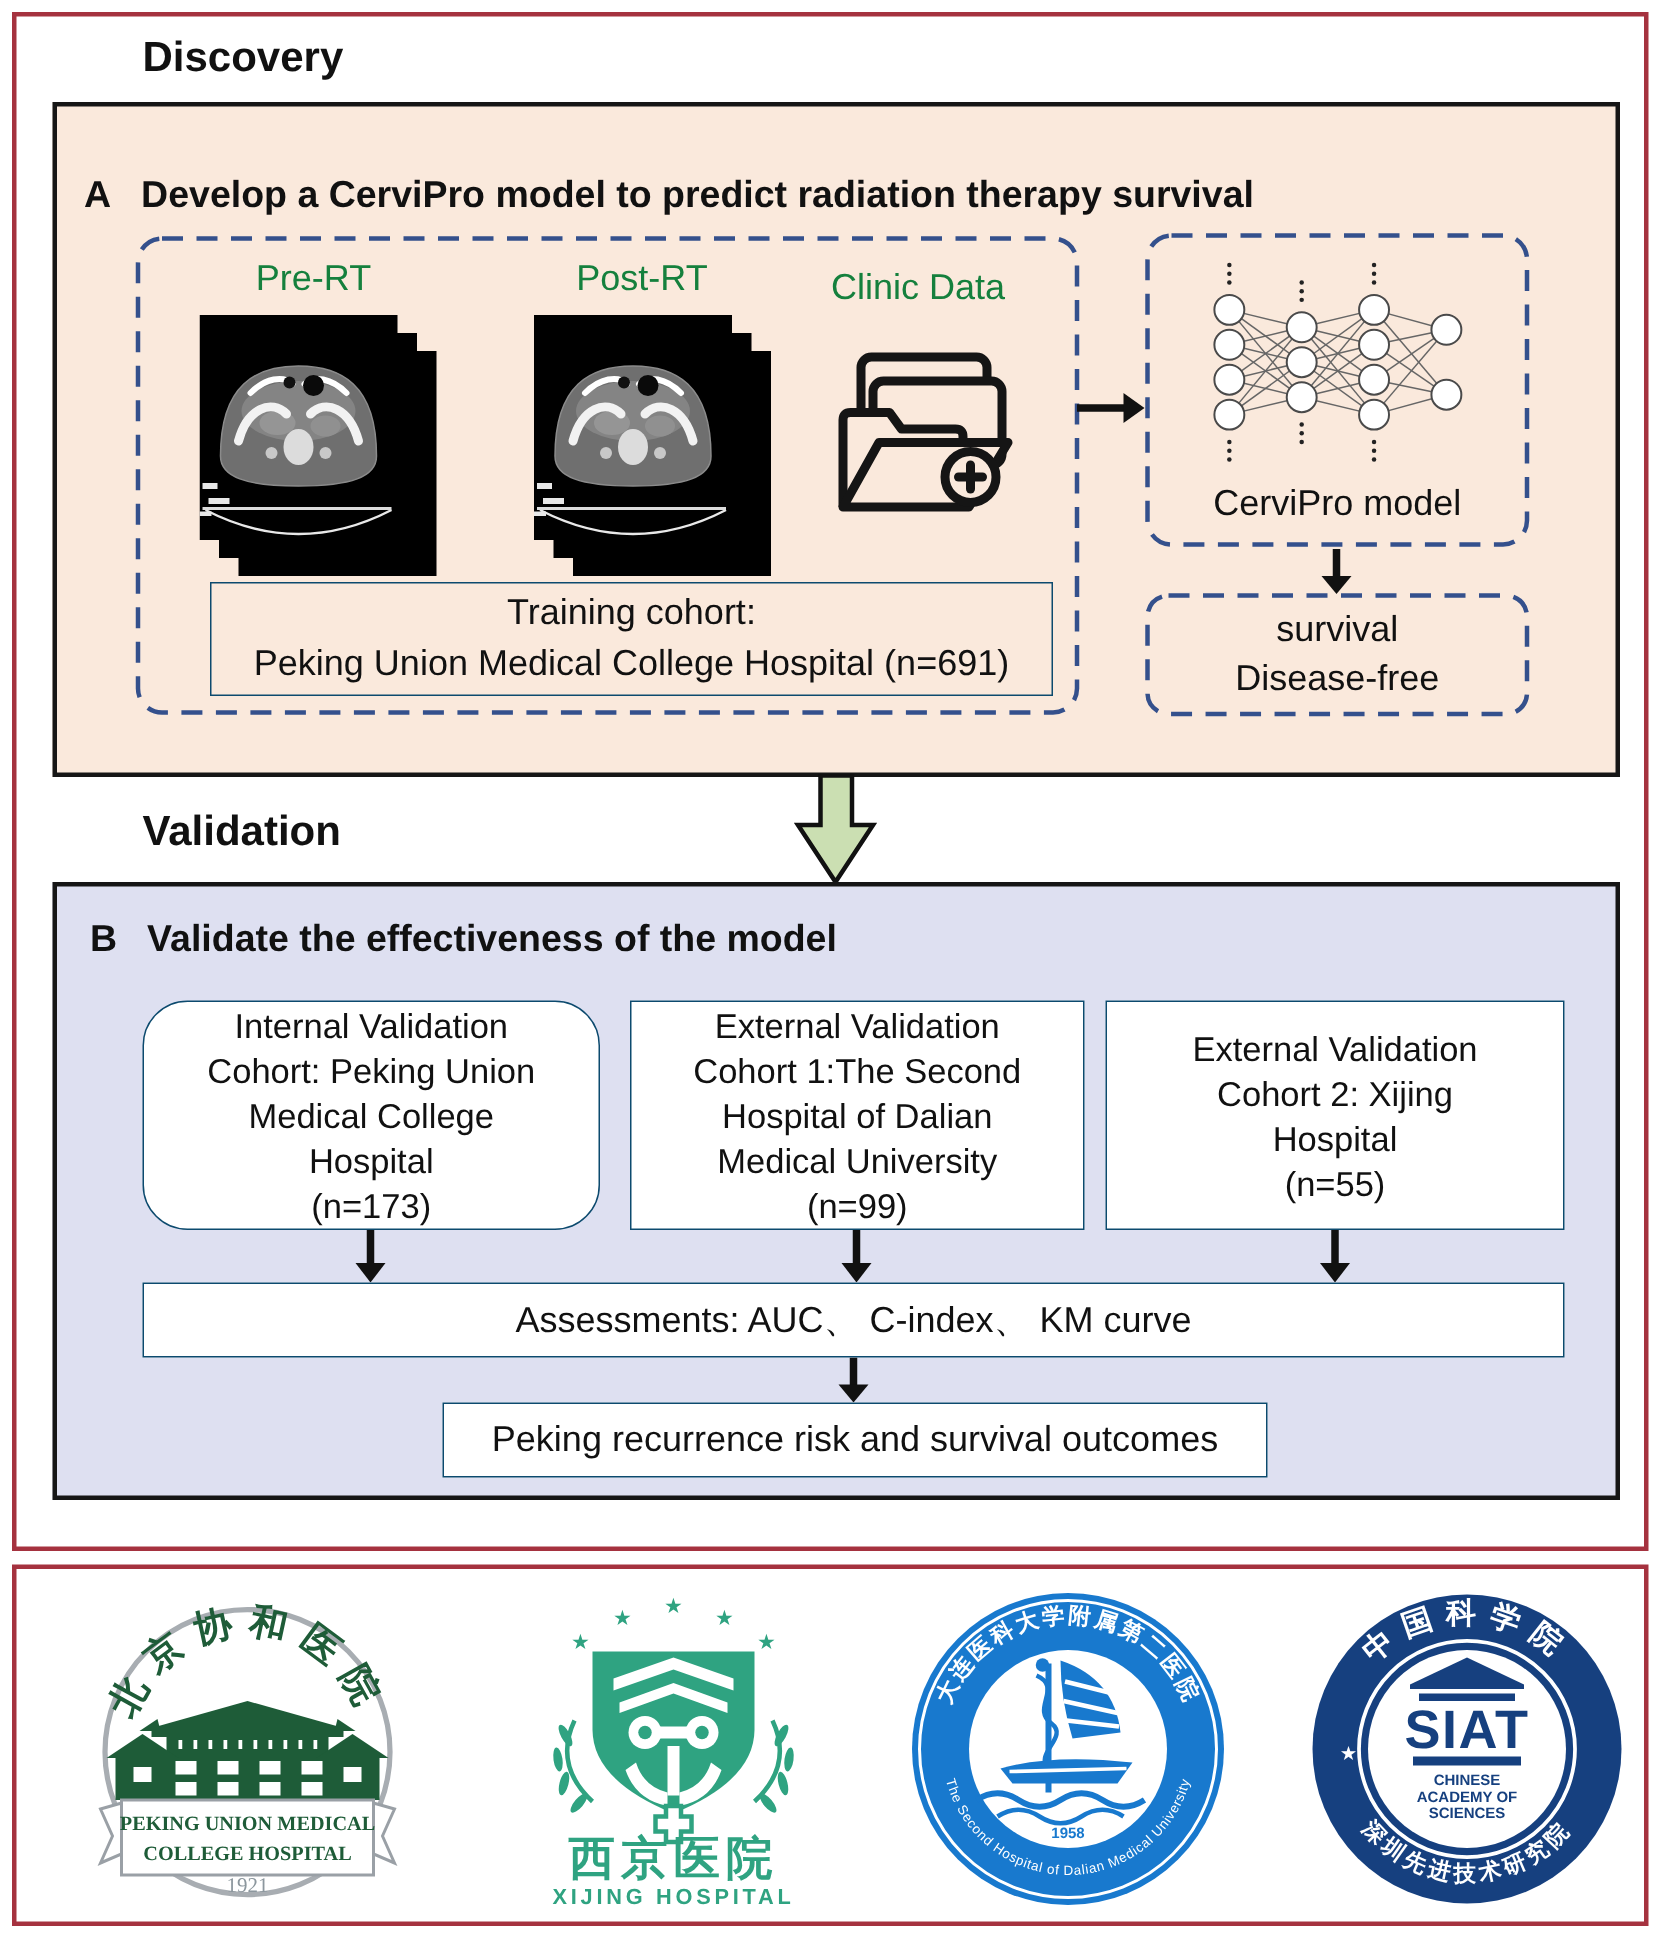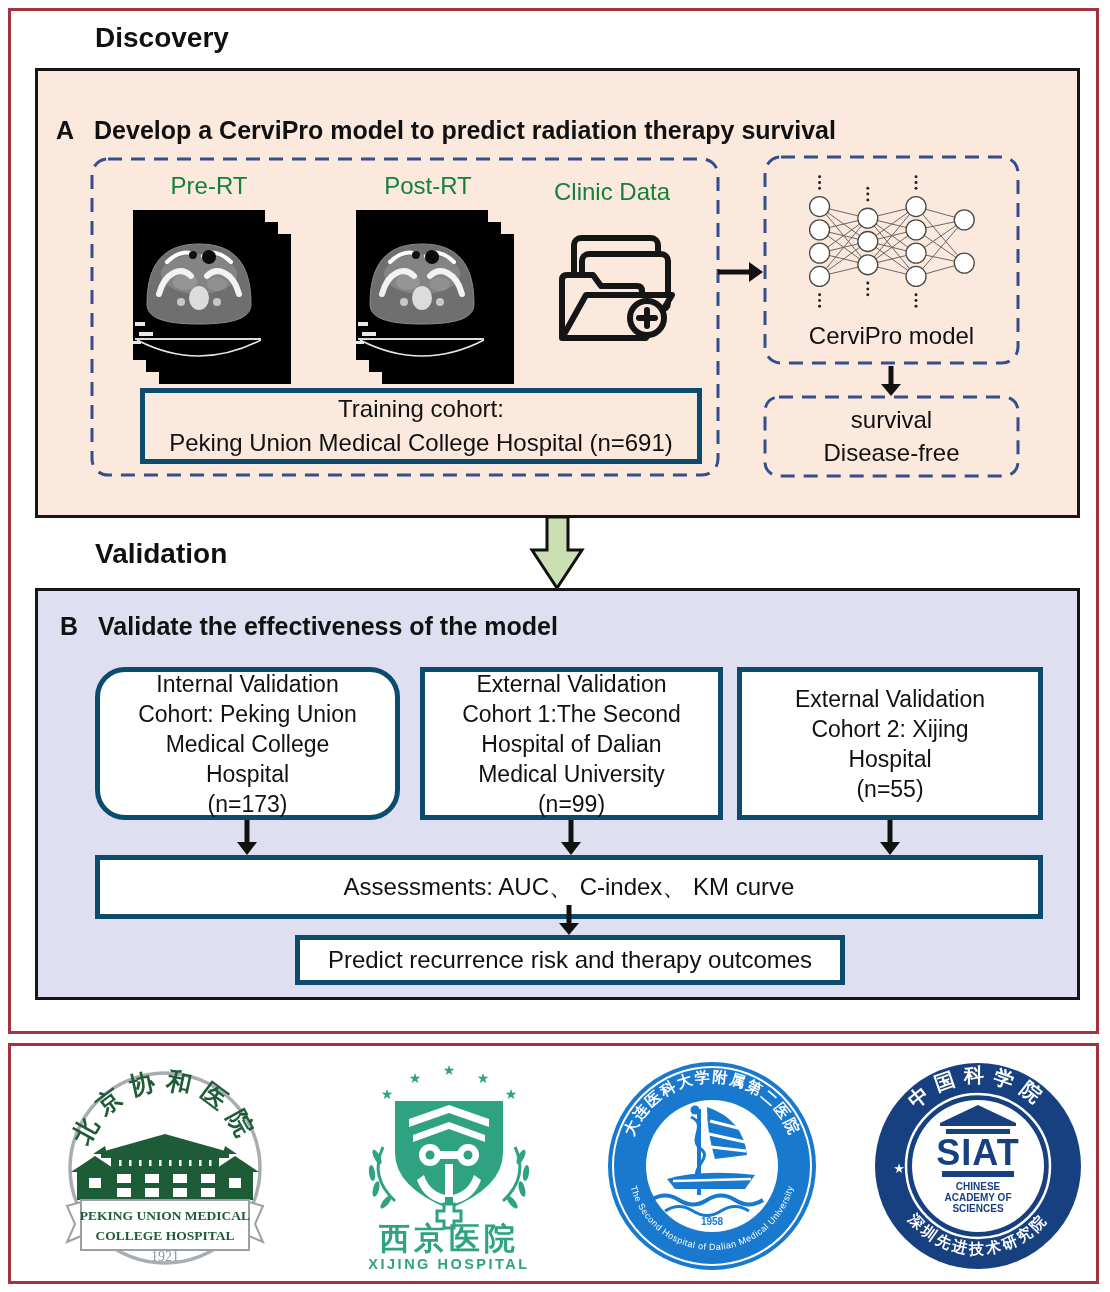--- a/index.html
+++ b/index.html
@@ -7,21 +7,21 @@
           font-family:"Liberation Sans","DejaVu Sans",sans-serif;color:#111;}
   .abs{position:absolute;}
   .frame{border:3px solid #A5323F;background:#fff;box-sizing:border-box;}
   .section-label{font-size:28px;font-weight:bold;color:#111;}
   .panel{box-sizing:border-box;border:3px solid #161616;}
   .panel-a{background:#FAE9DC;}
   .panel-b{background:#DEE0F1;}
   .panel-title{font-size:25px;font-weight:bold;white-space:nowrap;}
   .panel-title .letter{margin-right:20px;}
   .io-label{font-size:24px;text-align:center;color:#15803d;}
-  .plain-box{box-sizing:border-box;border:5px solid #0c4a6e;display:flex;flex-direction:column;
+  .plain-box{box-sizing:border-box;border:1px solid #0c4a6e;display:flex;flex-direction:column;
              align-items:center;justify-content:center;text-align:center;}
   .training-box{font-size:24px;line-height:34px;background:transparent;}
   .white-box{background:#fff;font-size:23px;line-height:30px;}
   .wide-box{background:#fff;font-size:24px;}
   .dashed-text{font-size:24px;text-align:center;color:#111;}
   svg{display:block;}
   text{font-family:"Liberation Sans","DejaVu Sans",sans-serif;}
   .serif-text{font-family:"Liberation Serif","DejaVu Serif",serif;}
 </style>
 </head>
@@ -230,31 +230,31 @@
   </svg>
   <svg class="abs" style="left:559px;top:820px;" width="24" height="35" viewBox="0 0 24 35">
     <line x1="12" y1="0" x2="12" y2="23" stroke="#111" stroke-width="5"></line>
       <polygon points="2,22 22,22 12,35" fill="#111"></polygon>
   </svg>
   <svg class="abs" style="left:878px;top:820px;" width="24" height="35" viewBox="0 0 24 35">
     <line x1="12" y1="0" x2="12" y2="23" stroke="#111" stroke-width="5"></line>
       <polygon points="2,22 22,22 12,35" fill="#111"></polygon>
   </svg>
 
-  <div class="abs plain-box wide-box" style="left:95px;top:855px;width:948px;height:64px;">
+  <div class="abs plain-box wide-box" style="left:95px;top:855px;width:948px;height:50px;">
     <div>Assessments: AUC、 C-index、 KM curve</div>
   </div>
 
   <svg class="abs" style="left:557px;top:905px;" width="24" height="30" viewBox="0 0 24 30">
     <line x1="12" y1="0" x2="12" y2="19" stroke="#111" stroke-width="5"></line>
       <polygon points="2,18 22,18 12,30" fill="#111"></polygon>
   </svg>
 
   <div class="abs plain-box wide-box" style="left:295px;top:935px;width:550px;height:50px;">
-    <div>Predict recurrence risk and therapy outcomes</div>
+    <div>Peking recurrence risk and survival outcomes</div>
   </div>
 
   <div class="abs frame" style="left:8px;top:1043px;width:1091px;height:241px;">
 
     <svg class="abs" style="left:40px;top:8px;" width="228" height="222" viewBox="0 0 228 222">
       <defs>
           <path id="p1top" d="M34,116 A80,80 0 0 1 194,116" fill="none"></path>
         </defs>
       <circle cx="114" cy="114" r="95" fill="#fff" stroke="#A8ADB2" stroke-width="3.5"></circle>
       <text font-size="25" font-weight="bold" fill="#1E5C38" letter-spacing="9">

